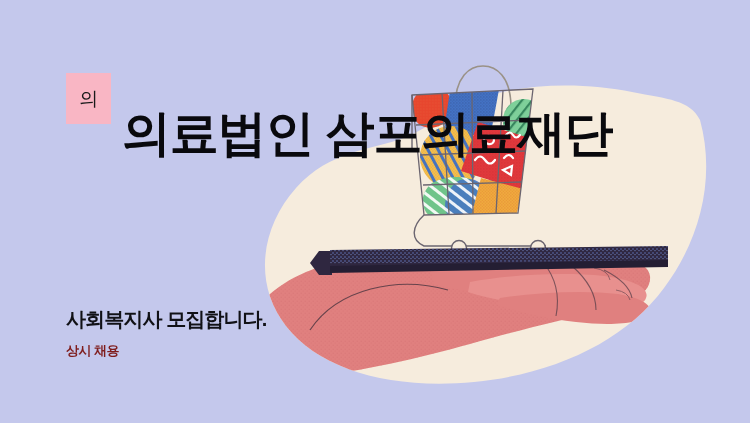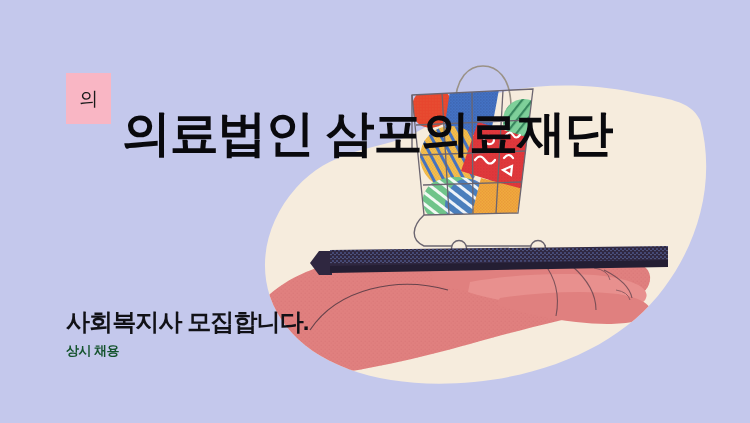--- a/index.html
+++ b/index.html
@@ -63,34 +63,34 @@
     color: #09090d;
     line-height: 1.25;
     letter-spacing: -1.2px;
     white-space: nowrap;
   }
 
   .subhead {
     position: absolute;
     left: 66px;
     top: 306px;
-    font-size: 24px;
+    font-size: 20px;
     font-weight: 700;
     color: #111116;
     letter-spacing: -0.9px;
     white-space: nowrap;
   }
 
   .caption {
     position: absolute;
     left: 66px;
     top: 342px;
     font-size: 13px;
     font-weight: 700;
-    color: #14532d;
+    color: #7f1d1d;
     letter-spacing: -0.5px;
     white-space: nowrap;
   }
 </style>
 </head>
 <body>
 
 <div id="banner">
 
   <svg id="illustration" viewBox="0 0 750 423" xmlns="http://www.w3.org/2000/svg" aria-hidden="true">

